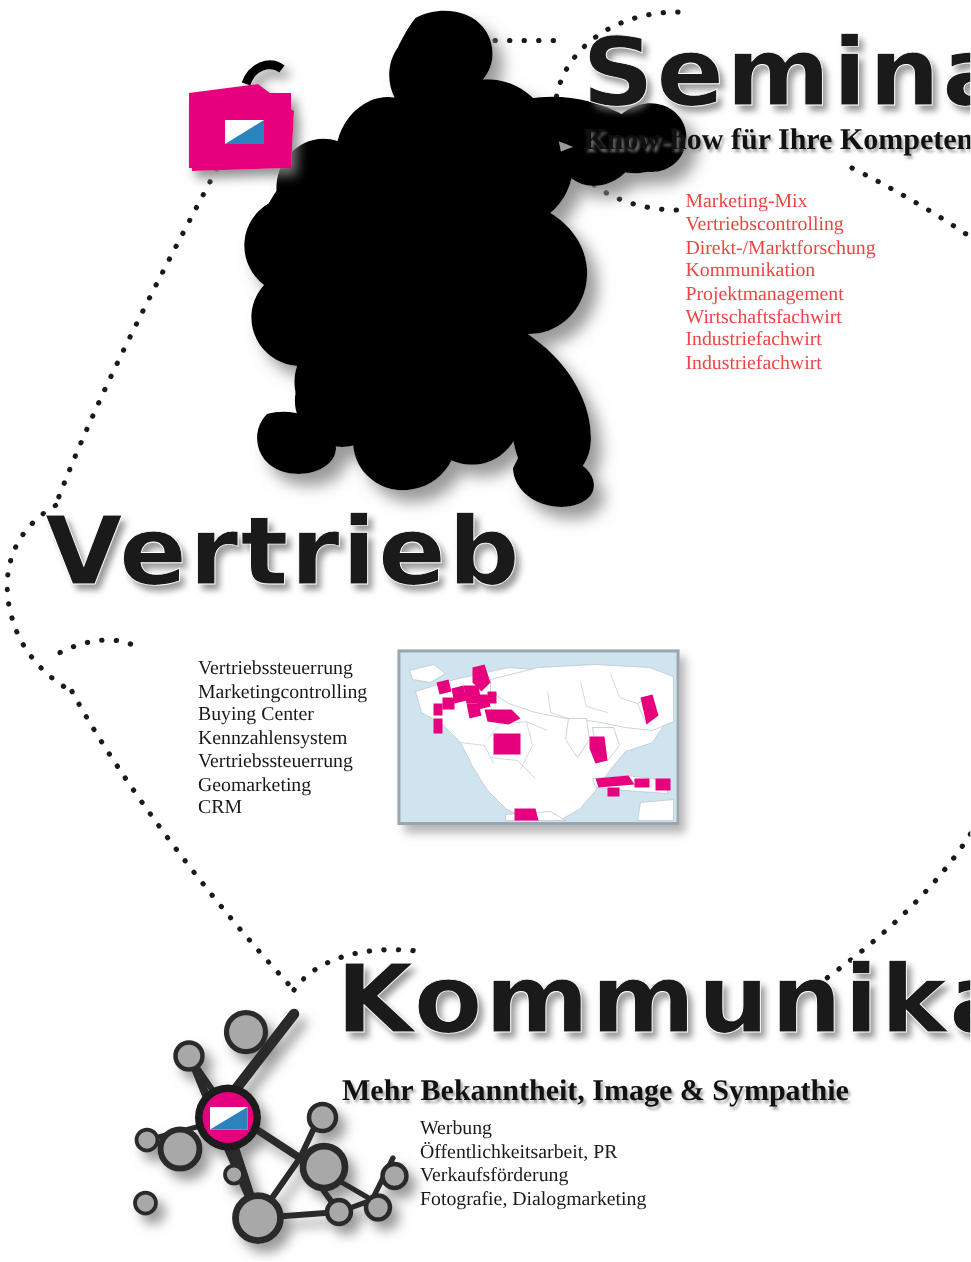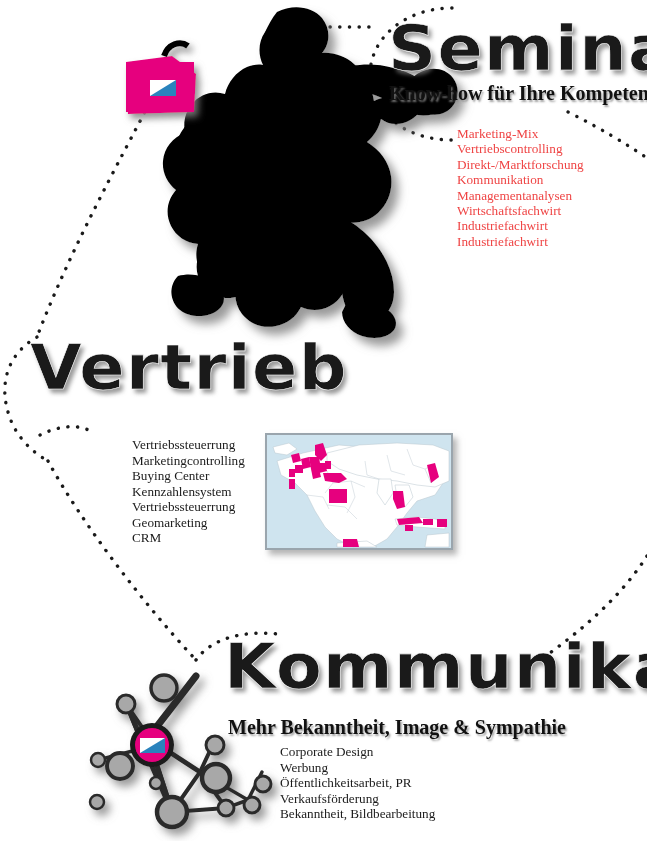--- a/index.html
+++ b/index.html
@@ -378,40 +378,39 @@
     </svg>
   </div>
 
   <div class="sec-title" id="seminar-title">Seminar</div>
   <div class="sec-sub" id="seminar-sub">Know-how für Ihre Kompetenz</div>
   <div id="seminar-list">
     <span class="list-item">Marketing-Mix</span>
     <span class="list-item">Vertriebscontrolling</span>
     <span class="list-item">Direkt-/Marktforschung</span>
     <span class="list-item">Kommunikation</span>
-    <span class="list-item">Managementanalysen</span>
+    <span class="list-item">Projektmanagement</span>
     <span class="list-item">Wirtschaftsfachwirt</span>
     <span class="list-item">Industriefachwirt</span>
     <span class="list-item">Industriefachwirt</span>
   </div>
 
   <div class="sec-title" id="vertrieb-title">Vertrieb</div>
   <div id="vertrieb-list">
     <span class="list-item">Vertriebssteuerrung</span>
     <span class="list-item">Marketingcontrolling</span>
     <span class="list-item">Buying Center</span>
     <span class="list-item">Kennzahlensystem</span>
     <span class="list-item">Vertriebssteuerrung</span>
     <span class="list-item">Geomarketing</span>
     <span class="list-item">CRM</span>
   </div>
 
   <div class="sec-title" id="kommunikation-title">Kommunikation</div>
   <div class="sec-sub" id="kommunikation-sub">Mehr Bekanntheit, Image &amp; Sympathie</div>
   <div id="kommunikation-list">
-    <span class="list-item">Corporate Design</span>
     <span class="list-item">Werbung</span>
     <span class="list-item">Öffentlichkeitsarbeit, PR</span>
     <span class="list-item">Verkaufsförderung</span>
-    <span class="list-item">Bekanntheit, Bildbearbeitung</span>
+    <span class="list-item">Fotografie, Dialogmarketing</span>
   </div>
 
 </div>
 
 </body></html>

